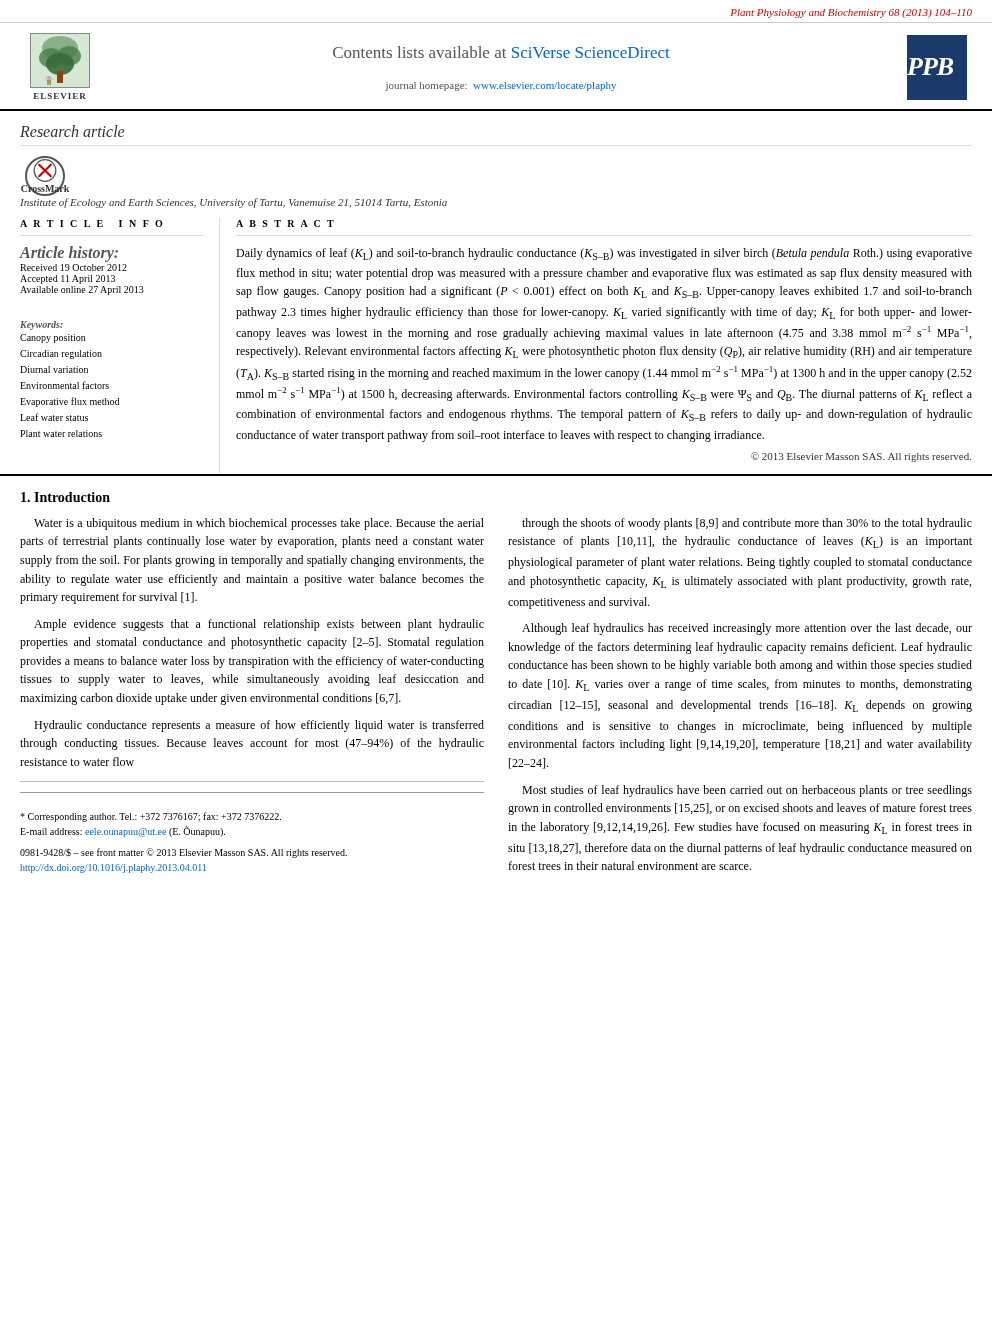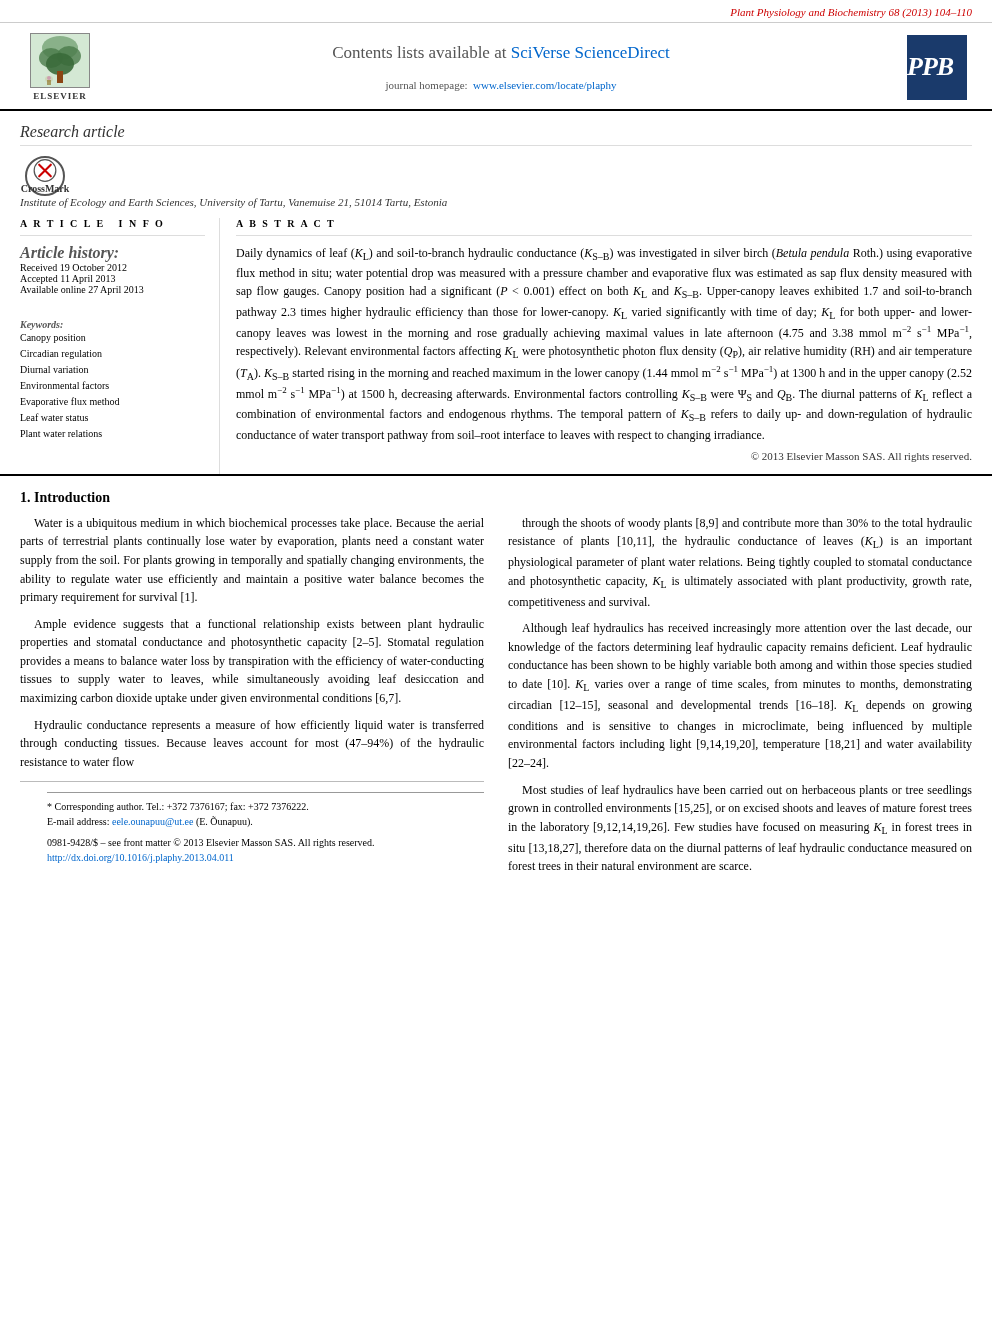--- a/index.html
+++ b/index.html
@@ -250,22 +250,21 @@
     .body-para {
       font-size: 12px;
       line-height: 1.55;
       text-align: justify;
       margin-bottom: 8px;
       text-indent: 14px;
     }
     .footnote-area {
       border-top: 1px solid #999;
       margin-top: 8px;
-      padding-top: 6px;
-      margin-left: 27px;
+      padding-top: 16px;
     }
     .footnote-text {
       font-size: 10px;
       line-height: 1.5;
       color: #000;
     }
     .footnote-text a {
       color: #0066cc;
       text-decoration: none;
     }

